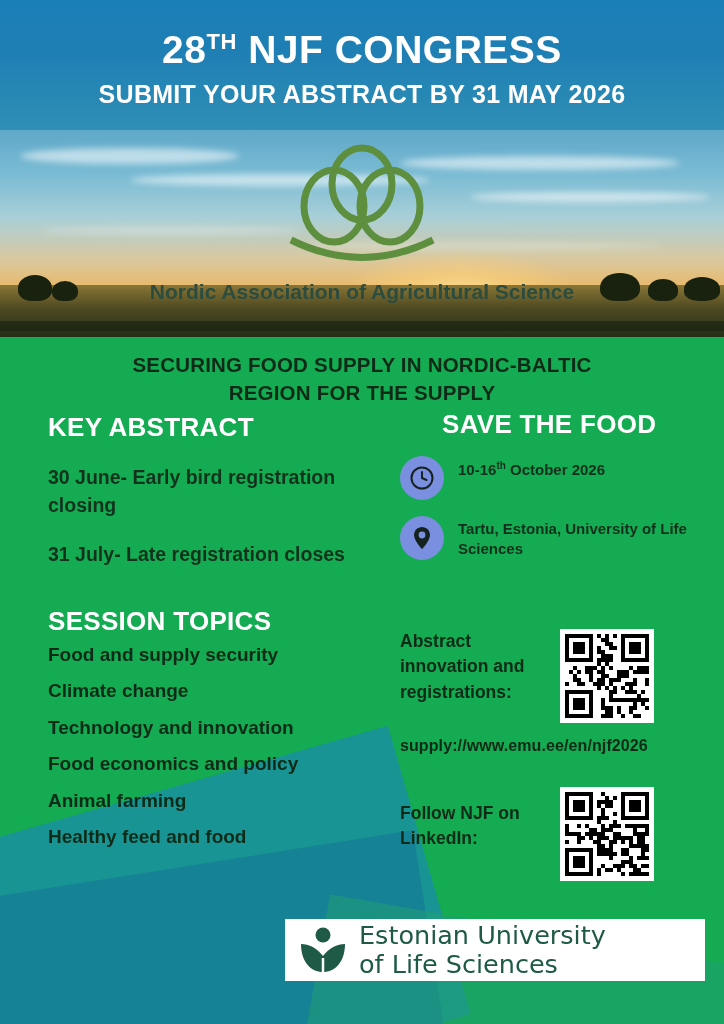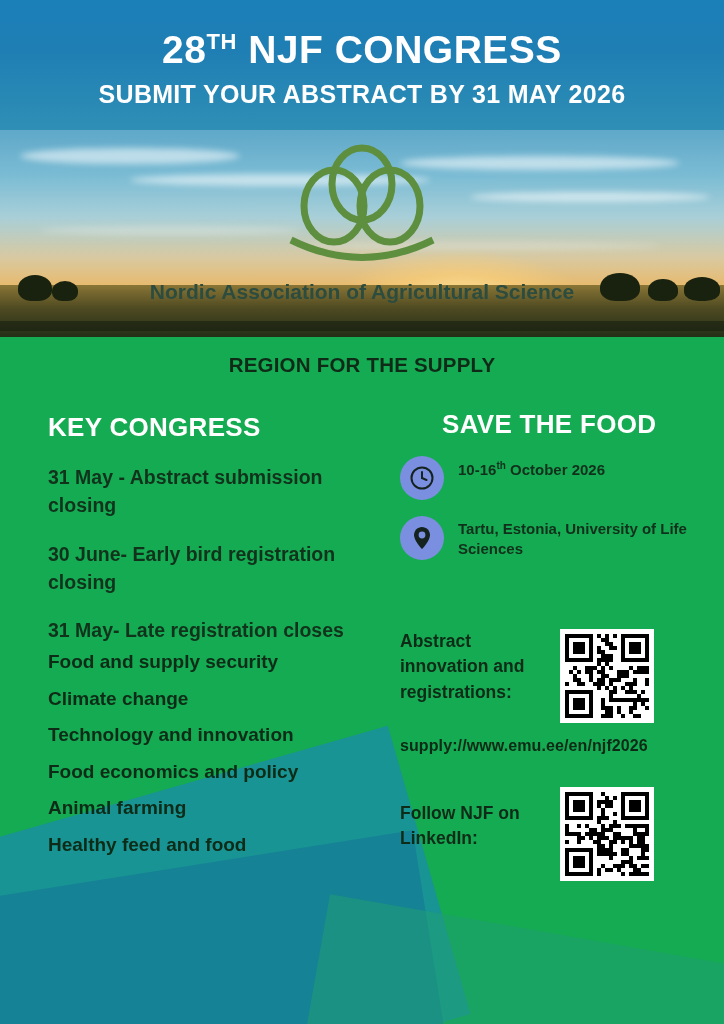--- a/index.html
+++ b/index.html
@@ -290,30 +290,31 @@
     <div class="field-line"></div>
   </div>
 
   <div class="body-green">
 
     <div class="shape1"></div>
     <div class="shape2"></div>
     <div class="shape3"></div>
 
     <div class="theme">
+      <div>SECURING FOOD SUPPLY IN NORDIC-BALTIC</div>
       <div>REGION FOR THE SUPPLY</div>
     </div>
 
     <div class="col-left">
-      <div class="sect-title">KEY CONGRESS</div>
-
-      <div class="deadline">31 May - Abstract submission closing</div>
+      <div class="sect-title">KEY ABSTRACT</div>
+
       <div class="deadline">30 June- Early bird registration closing</div>
-      <div class="deadline">31 May- Late registration closes</div>
-
+      <div class="deadline">31 July- Late registration closes</div>
+
+      <div class="sect-title topics-title">SESSION TOPICS</div>
       <div class="topic">Food and supply security</div>
       <div class="topic">Climate change</div>
       <div class="topic">Technology and innovation</div>
       <div class="topic">Food economics and policy</div>
       <div class="topic">Animal farming</div>
       <div class="topic">Healthy feed and food</div>
     </div>
 
     <div class="col-right">
       <div class="sect-title save-title">SAVE THE FOOD</div>
@@ -1238,15 +1239,26 @@
               <i></i>
               <i></i>
               <i></i>
               <i></i>
               <i></i>
             </div>
         </div>
       </div>
     </div>
 
+    <div class="emu">
+      <svg width="56" height="52" viewBox="0 0 56 52">
+        <circle cx="28" cy="11" r="7.5" fill="#1f5a46"></circle>
+        <path d="M6 20 C6 38 16 48 28 48 C40 48 50 38 50 20 C42 20 34 24 28 32 C22 24 14 20 6 20 Z" fill="#1f5a46"></path>
+        <path d="M28 34 L28 48" stroke="#ffffff" stroke-width="2.5"></path>
+      </svg>
+      <div class="emu-text">
+        <div>Estonian University</div>
+        <div>of Life Sciences</div>
+      </div>
+    </div>
 
   </div>
 </div>
 
 </body></html>

